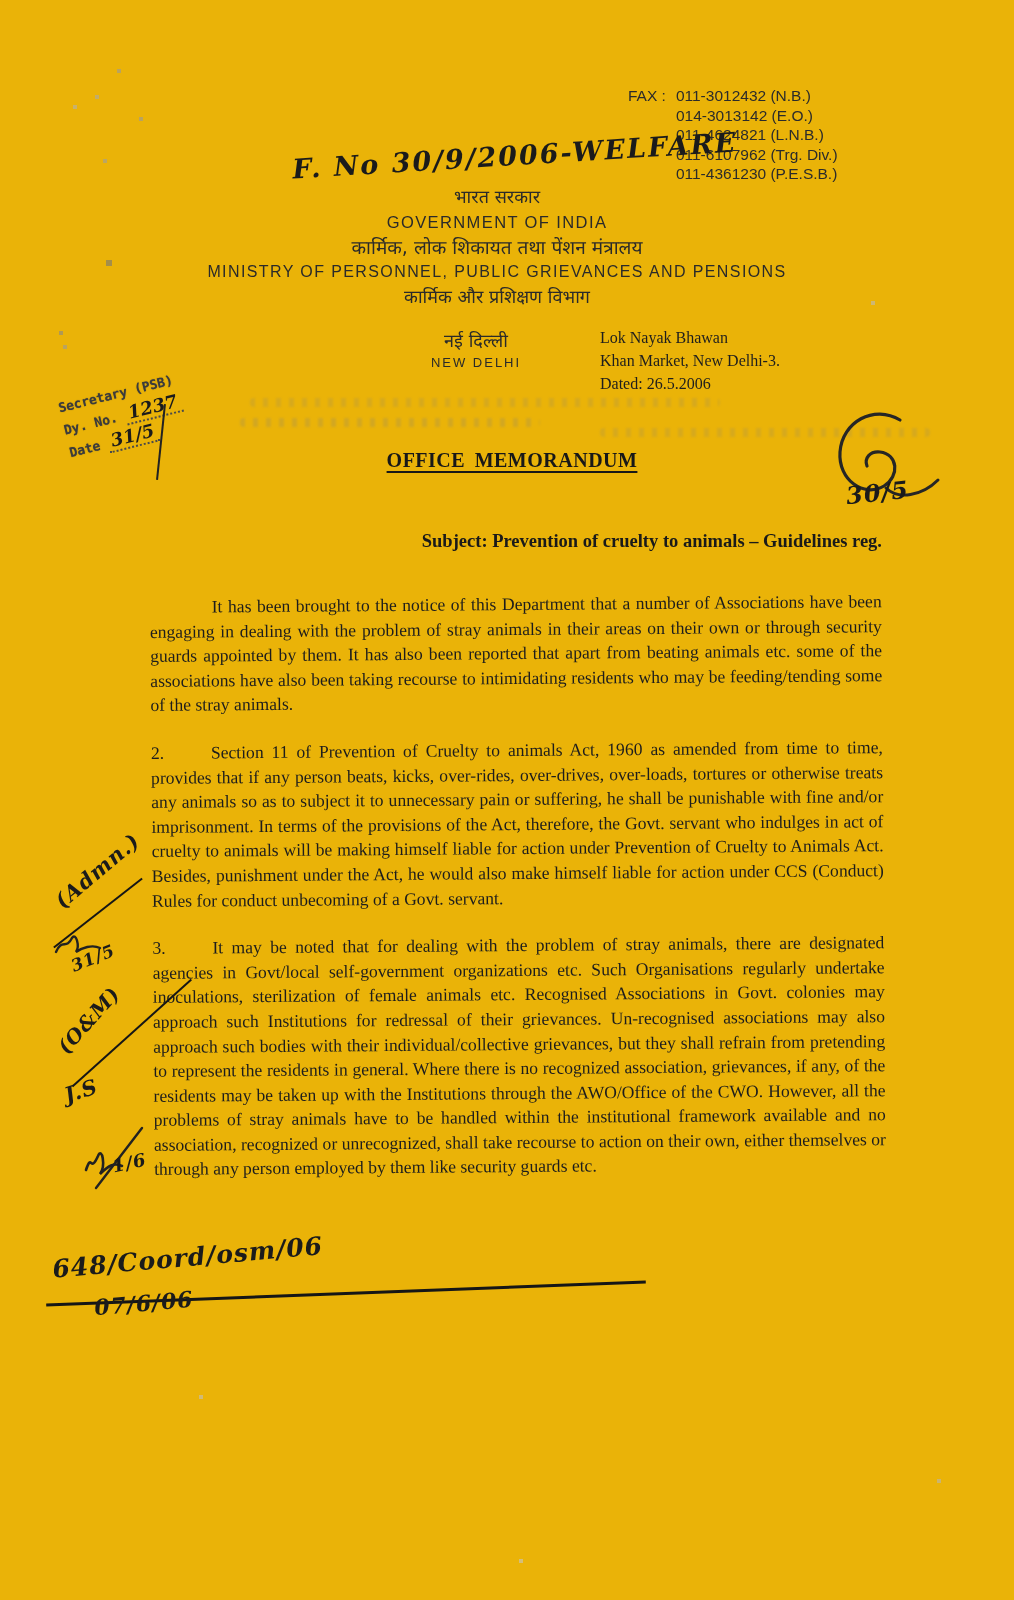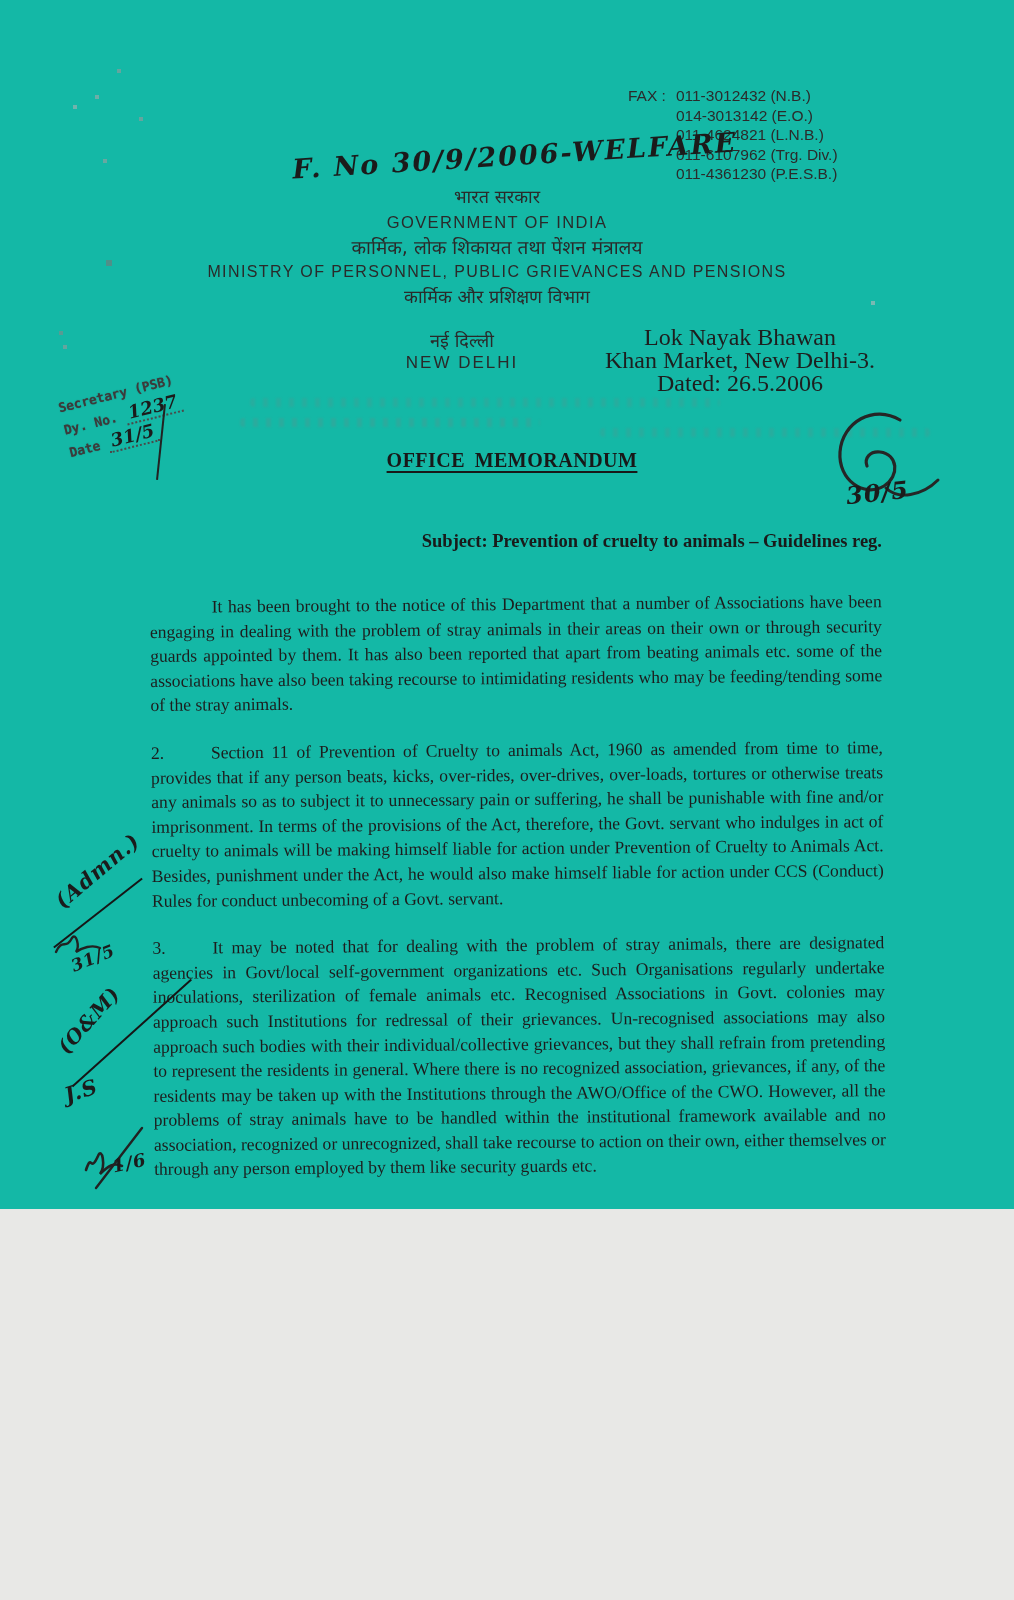--- a/index.html
+++ b/index.html
@@ -1,36 +1,36 @@
 <!DOCTYPE html>
 <html><head>
 <meta charset="utf-8">
 <style>
   html,body{margin:0;padding:0;background:#e8e8e6;}
   .page{
-    position:relative; width:1014px; height:1209px; margin:0 auto;
-    background:#14b8a6; overflow:hidden;
+    position:relative; width:1014px; height:1600px; margin:0 auto;
+    background:#eab308; overflow:hidden;
     font-family:"Liberation Serif", serif; color:#222;
   }
   .abs{position:absolute;}
   .sans{font-family:"Liberation Sans", sans-serif;}
   .hand{
     font-family:"DejaVu Serif", serif; font-style:italic; font-weight:600;
     color:#1b1b1b; letter-spacing:1px; white-space:nowrap;
   }
   
   .fax{left:628px; top:86px; display:flex; gap:10px; font-size:15.5px; line-height:19.5px; color:#2b2b2b;}
   .fax .nums div{white-space:nowrap;}
   
   .hdr{left:127px; top:186px; width:740px; text-align:center; color:#2a2a2a;}
   .hdr div{margin-bottom:3px;}
   .h-hi{font-family:"DejaVu Sans", sans-serif; font-size:18px; line-height:22px;}
   .h-en{font-family:"Liberation Sans", sans-serif; font-size:16.5px; line-height:22px; letter-spacing:1.4px;}
-  .city{left:372px; top:330px; width:180px; text-align:center; color:#2a2a2a;}
-  .addr{left:600px; top:326px; width:280px; text-align:center; font-size:24px; line-height:23px; color:#1e1e1e;}
+  .city{left:386px; top:330px; width:180px; text-align:center; color:#2a2a2a;}
+  .addr{left:600px; top:326px; width:280px; text-align:left; font-size:16px; line-height:23px; color:#1e1e1e;}
   
   .stamp{
     left:56px; top:398px; transform:rotate(-14deg); transform-origin:left top;
     font-family:"DejaVu Sans Mono", monospace; font-size:13px; font-weight:bold;
     color:#3b3b3b; line-height:21px; white-space:nowrap;
     text-shadow:0 0 1px rgba(60,60,60,.7);
   }
   .stamp .hv{font-size:18px; text-shadow:none; letter-spacing:0;}
   .leader{border-bottom:2px dotted #4a4a4a; padding:0 4px;}
   .vstroke{left:160px; top:404px; width:2px; height:76px; background:#222; transform:rotate(6deg);}
@@ -95,21 +95,21 @@
 
   <div class="abs hdr">
     <div class="h-hi">भारत सरकार</div>
     <div class="h-en">GOVERNMENT OF INDIA</div>
     <div class="h-hi" style="font-size:19px">कार्मिक, लोक शिकायत तथा पेंशन मंत्रालय</div>
     <div class="h-en" style="font-size:16px">MINISTRY OF PERSONNEL, PUBLIC GRIEVANCES AND PENSIONS</div>
     <div class="h-hi">कार्मिक और प्रशिक्षण विभाग</div>
   </div>
   <div class="abs city">
     <div class="h-hi">नई दिल्ली</div>
-    <div class="h-en" style="font-size:17px;letter-spacing:2px">NEW DELHI</div>
+    <div class="h-en" style="font-size:13px;letter-spacing:2px">NEW DELHI</div>
   </div>
 
   <div class="abs addr">
     <div>Lok Nayak Bhawan</div>
     <div>Khan Market, New Delhi-3.</div>
     <div>Dated: 26.5.2006</div>
   </div>
 
   <div class="abs stamp">
     <div>Secretary (PSB)</div>

